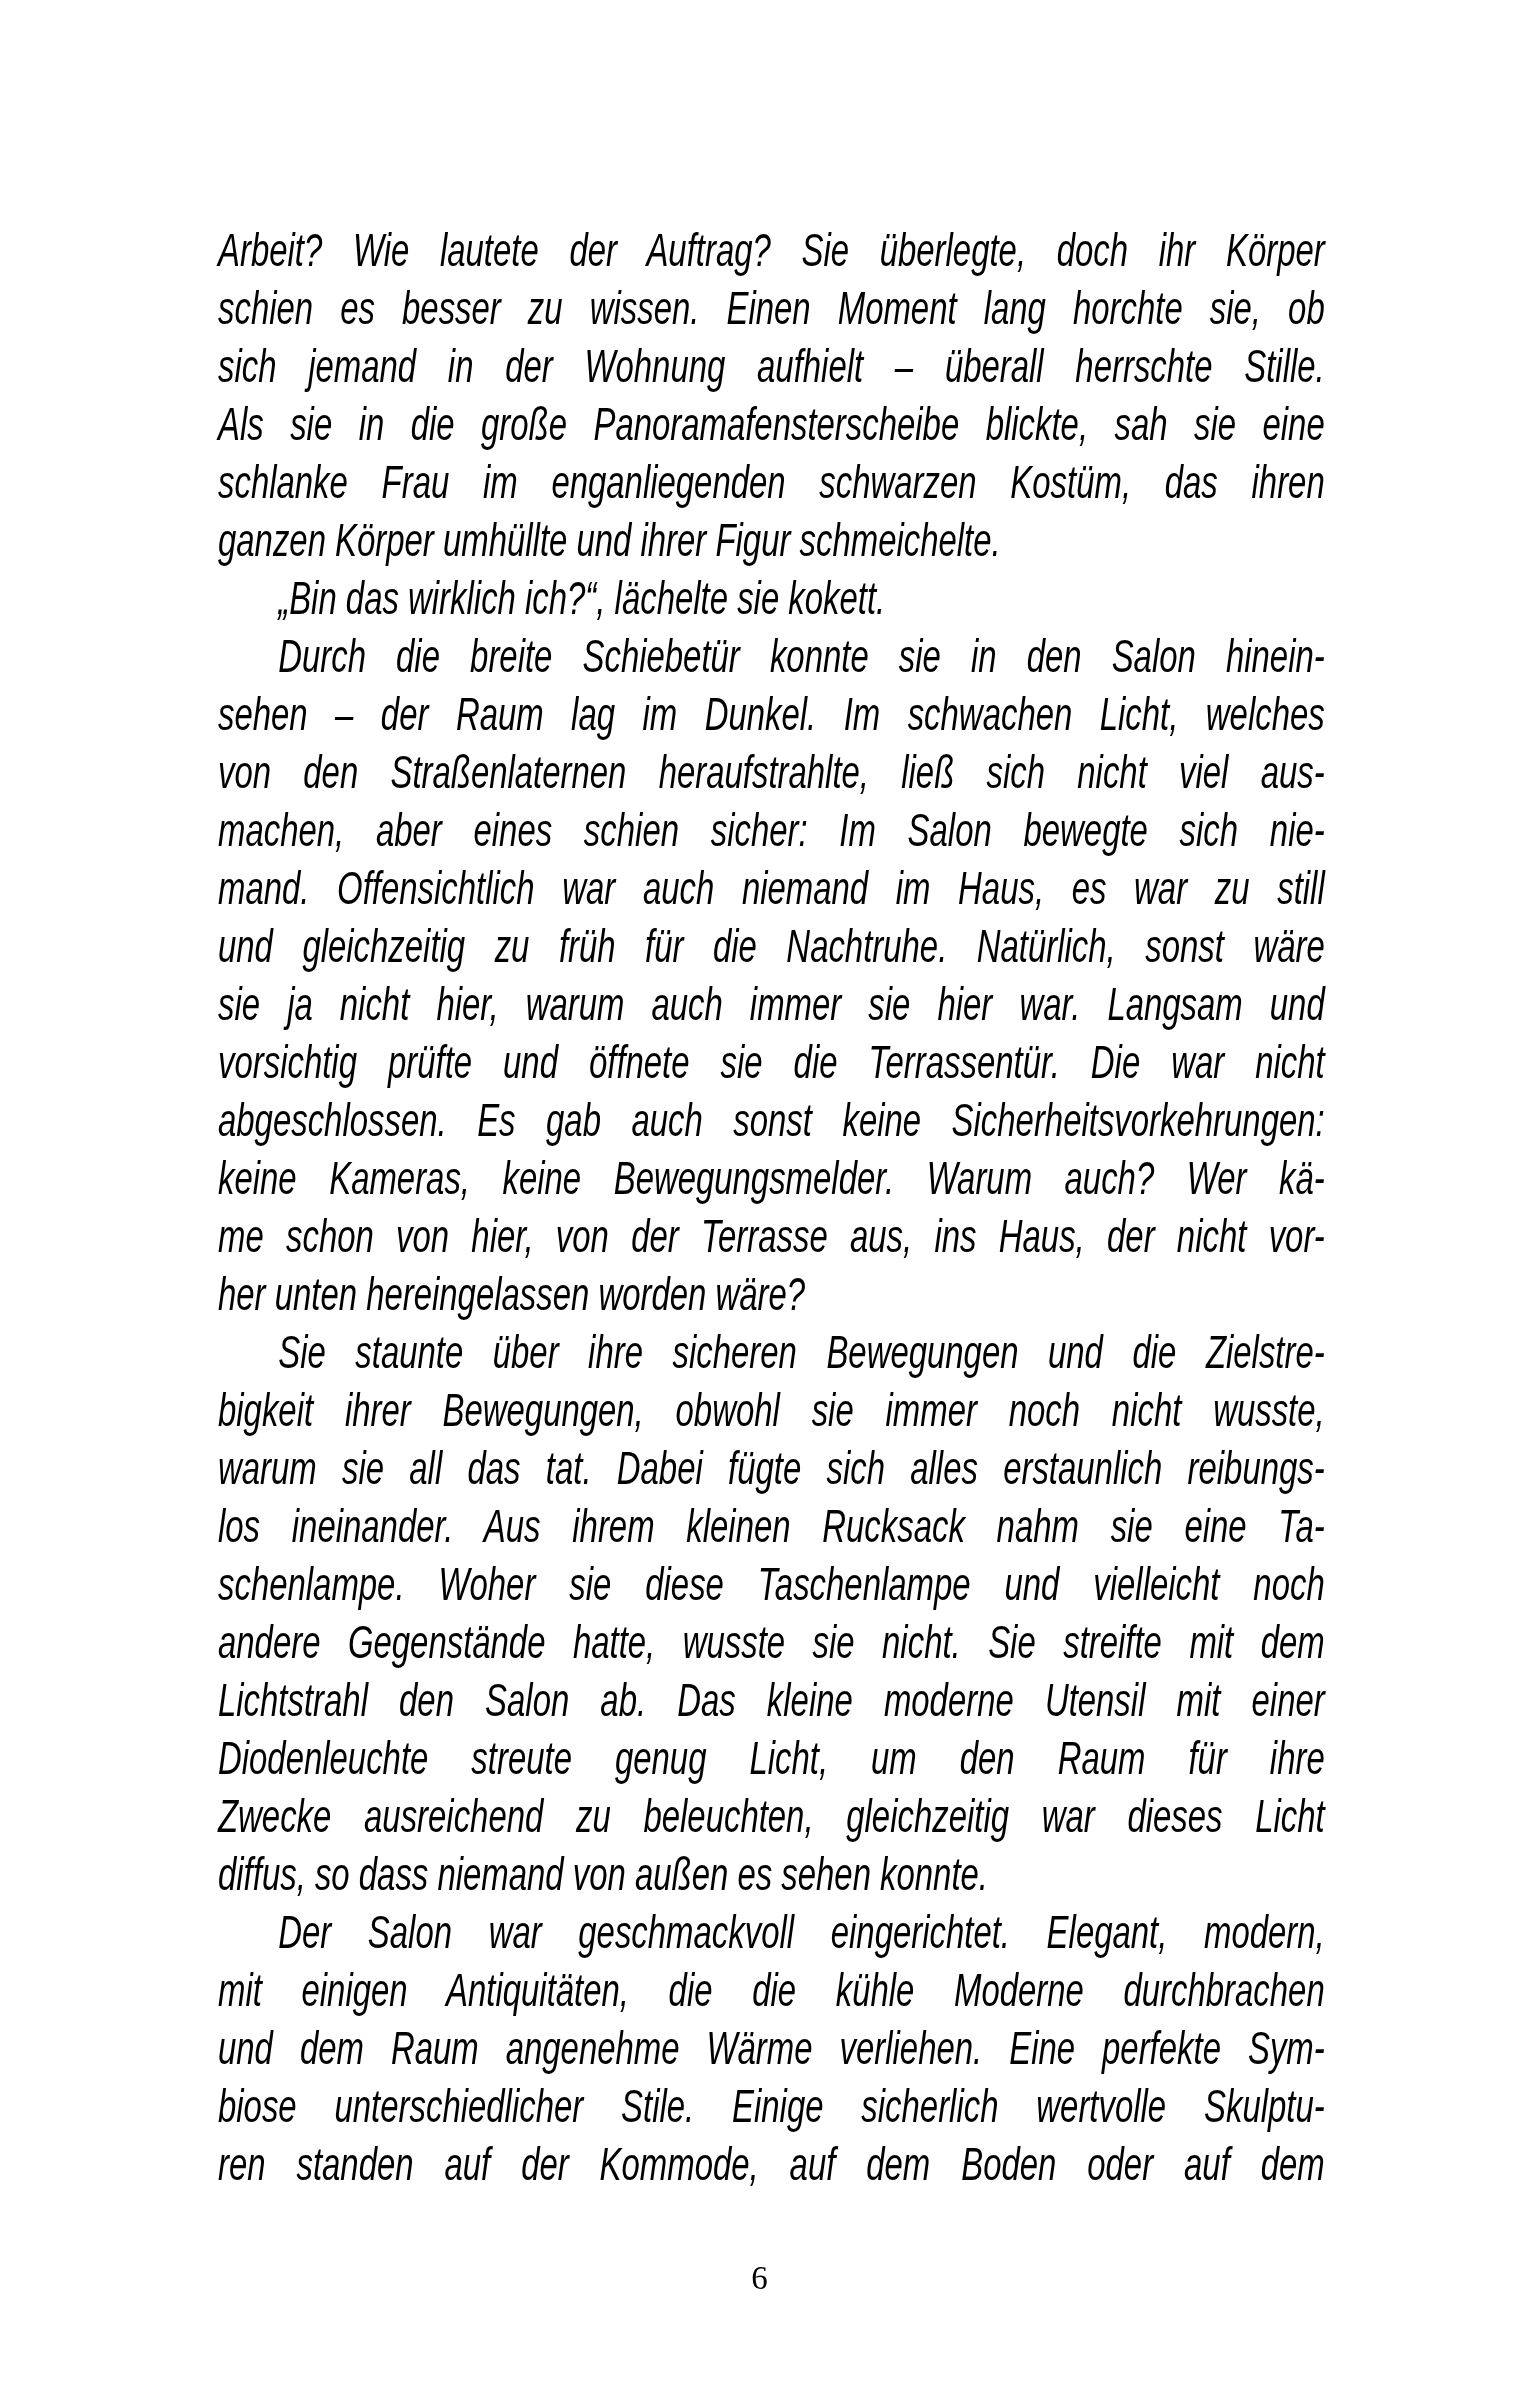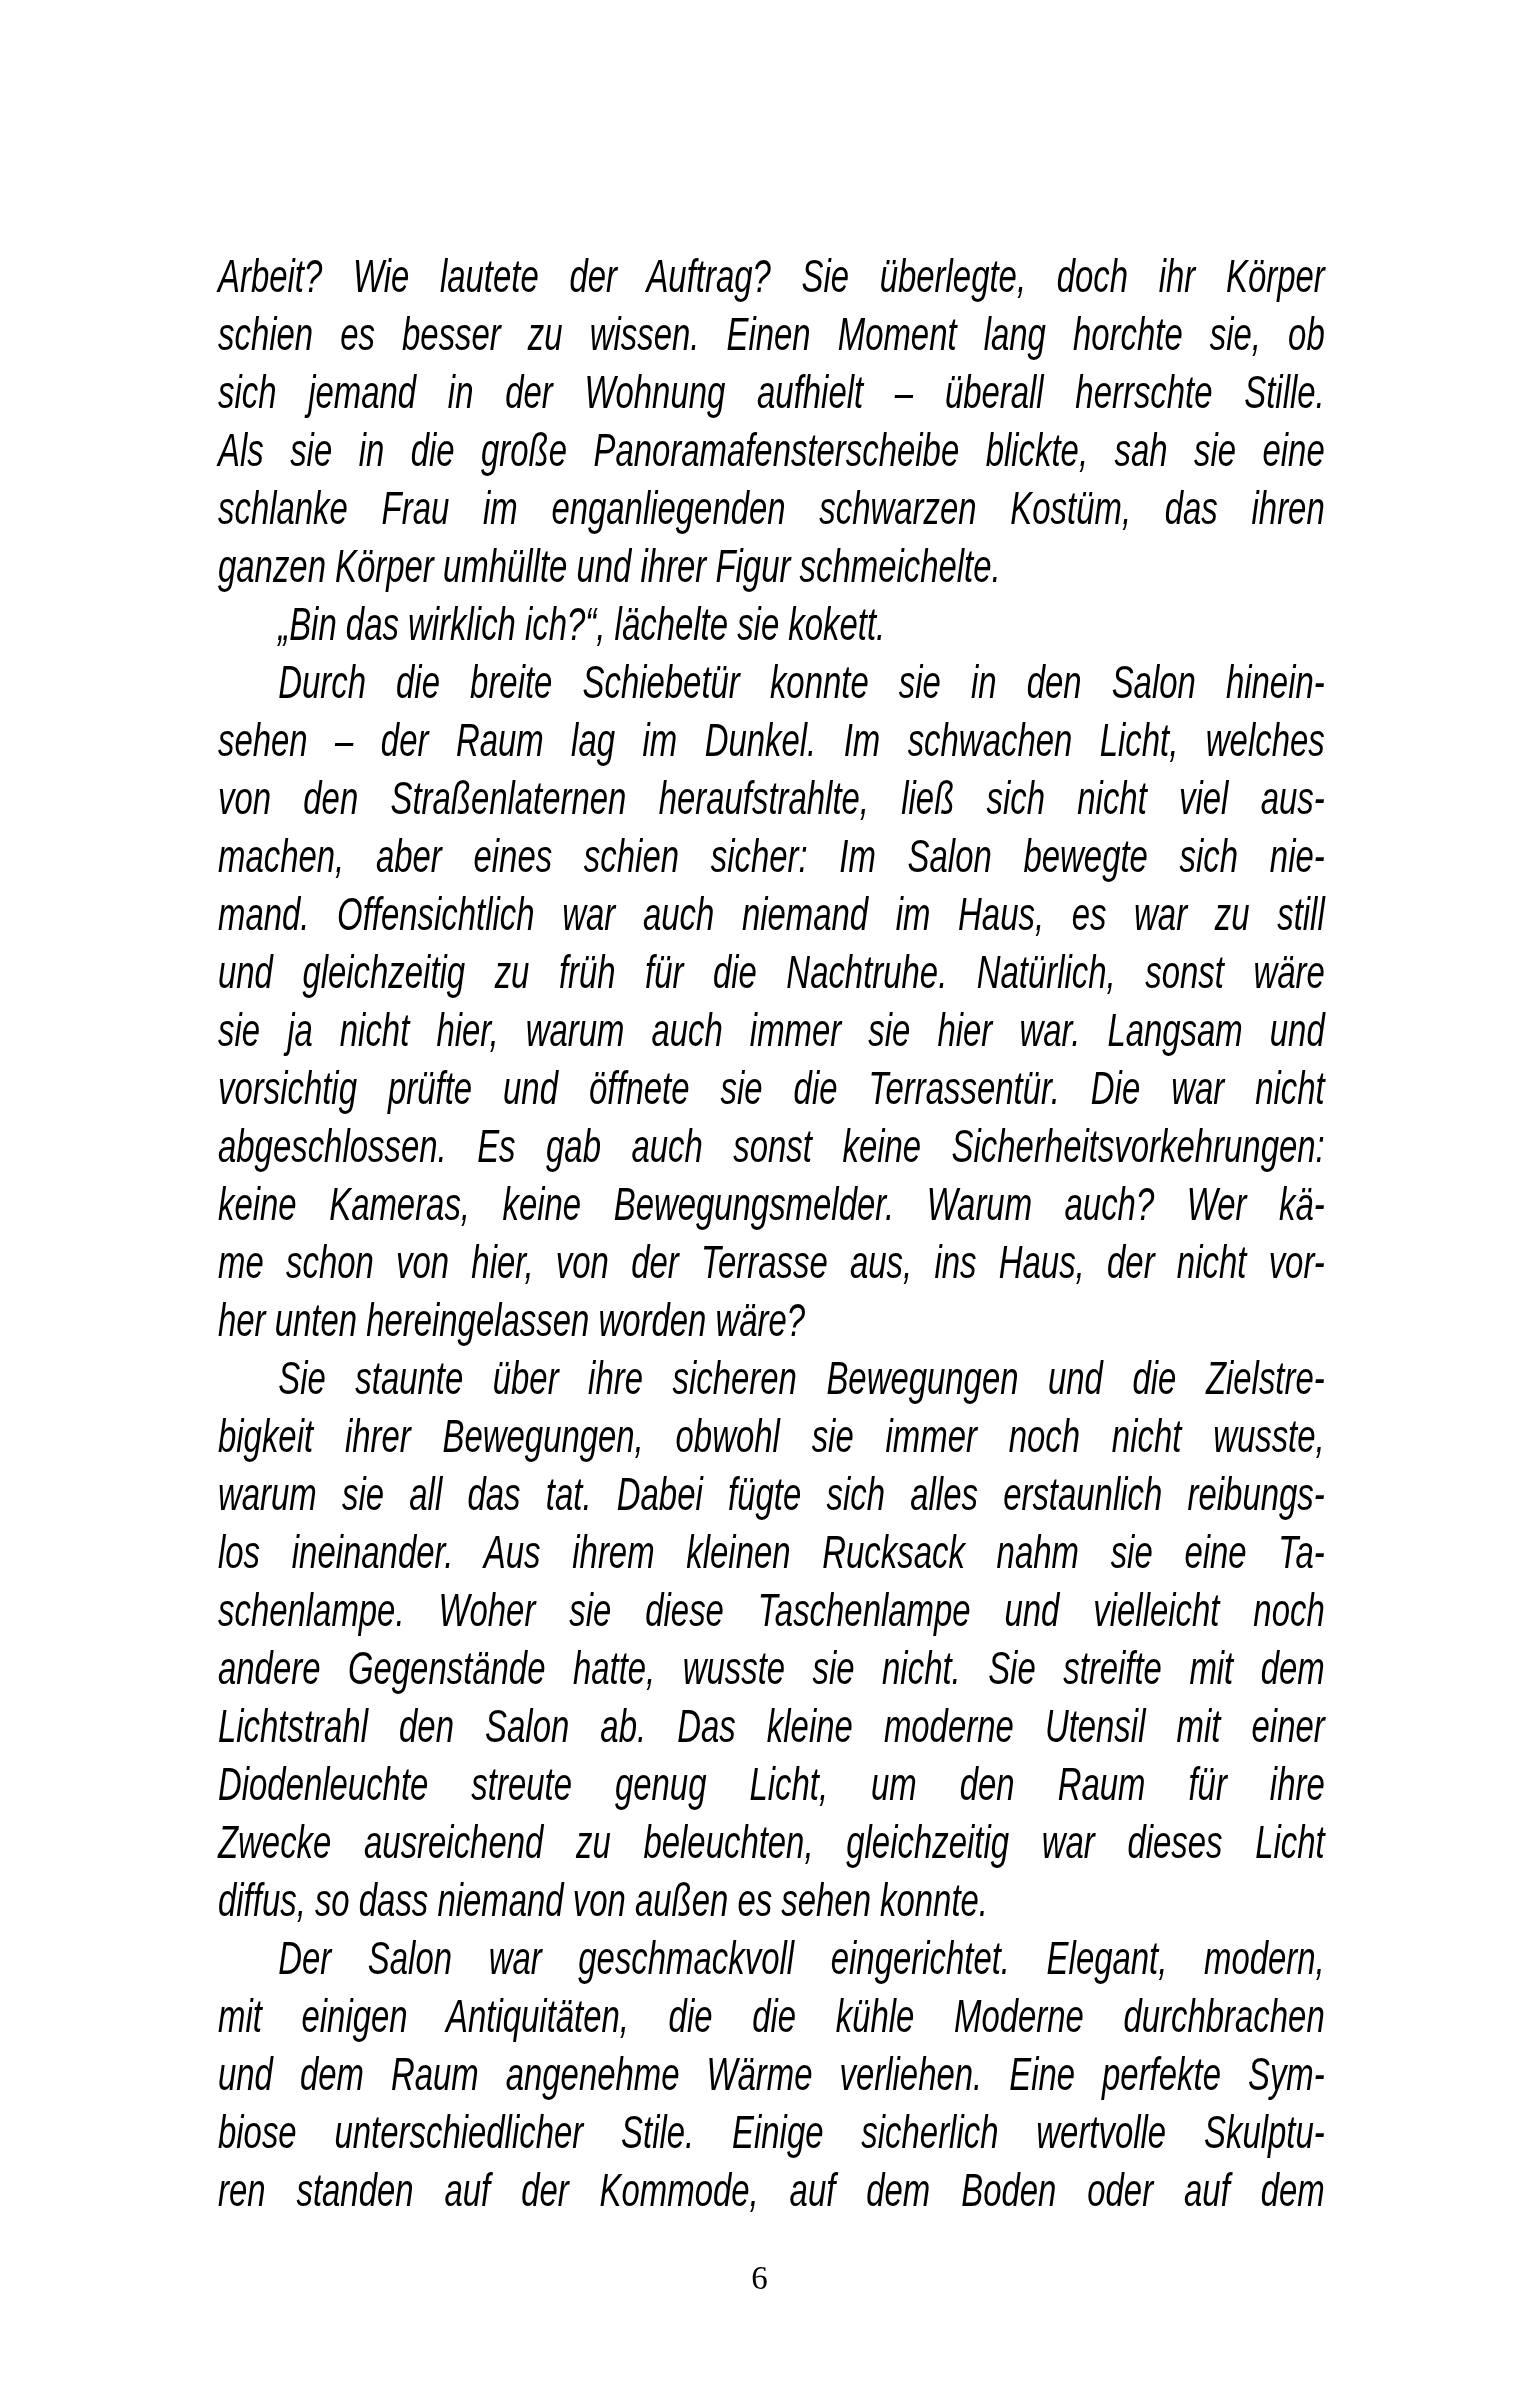--- a/index.html
+++ b/index.html
@@ -12,21 +12,20 @@
     width: 1519px;
     height: 2401px;
     background: #ffffff;
     overflow: hidden;
   }
   .textblock {
     position: absolute;
     left: 218px;
     top: 221px;
     width: 1107px;
-    margin-top: 26px;
   }
   .line {
     font-family: "Liberation Sans", sans-serif;
     font-style: italic;
     font-size: 47px;
     line-height: 58px;
     height: 58px;
     color: #000000;
     width: 1581px;              
     transform: scaleX(0.70);    

